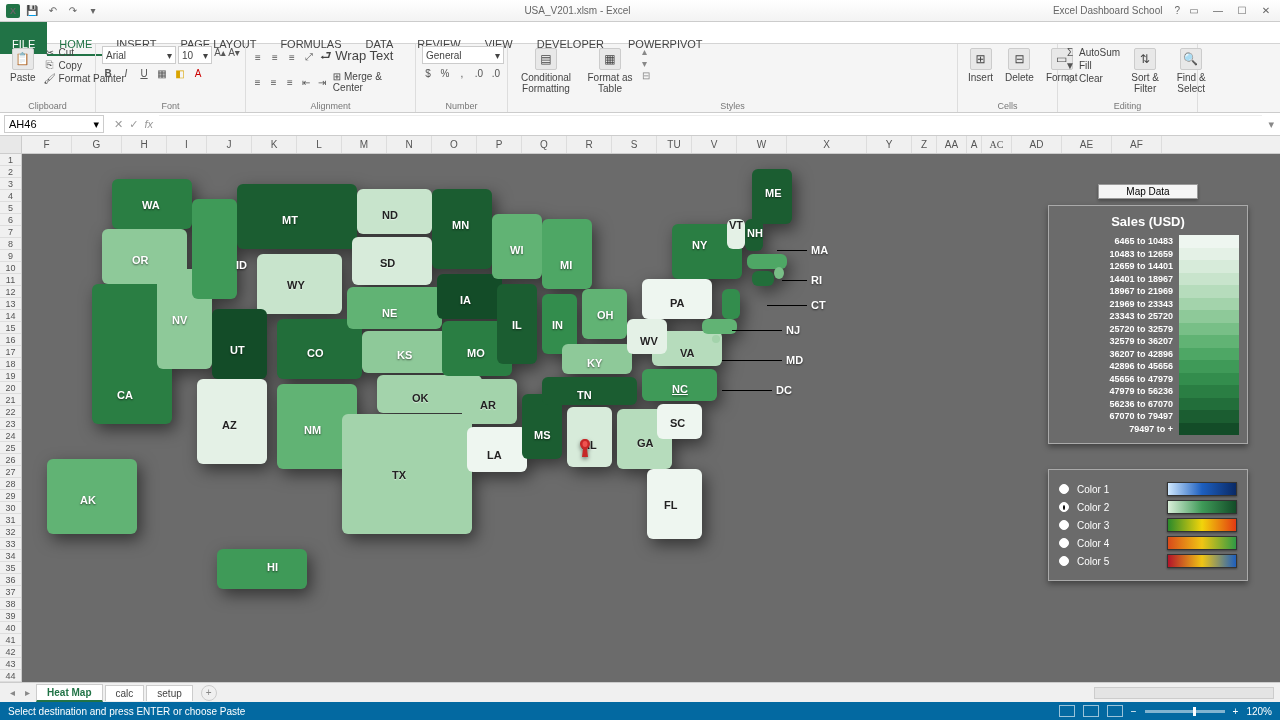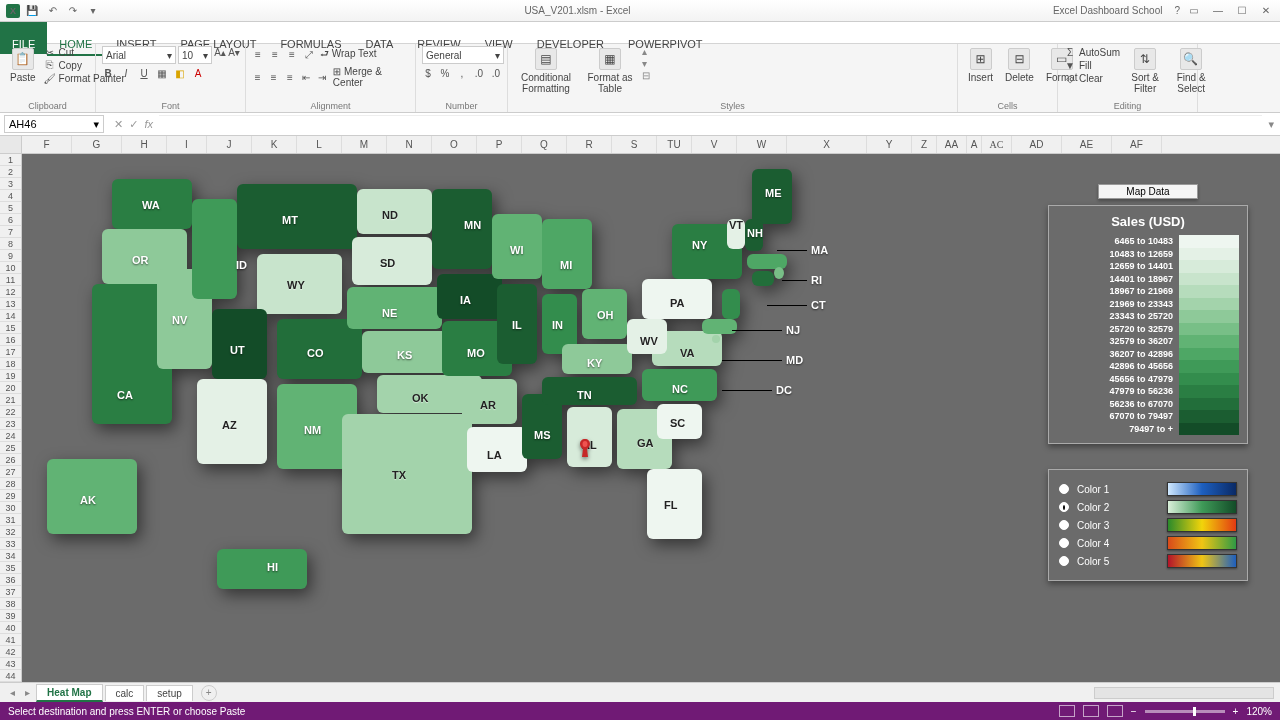--- a/index.html
+++ b/index.html
@@ -82,21 +82,21 @@
 
 .sheet-tabs { height:20px; background:#f0f0f0; border-top:1px solid #ccc; display:flex; align-items:center; font-size:10px; padding:0 6px; gap:2px;}
 .sheet-tabs .nav { color:#888; padding:0 4px;}
 .sheet-tab { padding:2px 10px; border:1px solid #ccc; border-bottom:none; background:#fff; color:#444;}
 .sheet-tab.active { background:#fff; font-weight:bold; border-bottom:2px solid #217346; color:#217346;}
 .sheet-tabs .add { width:16px; height:16px; border:1px solid #ccc; border-radius:50%; text-align:center; line-height:14px; margin-left:6px; color:#888;}
 .hscroll { flex:1; display:flex; justify-content:flex-end;}
 .hscroll .track { width:180px; height:12px; background:#e4e4e4; border:1px solid #ccc; position:relative;}
 
 
-.status-bar { height:18px; background:#701a75; color:#fff; font-size:10px; display:flex; align-items:center; padding:0 8px; justify-content:space-between;}
+.status-bar { height:18px; background:#0369a1; color:#fff; font-size:10px; display:flex; align-items:center; padding:0 8px; justify-content:space-between;}
 .status-bar .right { display:flex; align-items:center; gap:8px;}
 .view-btn { width:16px; height:12px; border:1px solid rgba(255,255,255,.6); display:inline-block;}
 .zoom-slider { width:80px; height:3px; background:rgba(255,255,255,.5); position:relative;}
 .zoom-slider .thumb { position:absolute; top:-3px; width:3px; height:9px; background:#fff; left:60%;}
 
 svg.usmap { position:absolute; left:0; top:0; filter: drop-shadow(4px 6px 8px rgba(0,0,0,.5));}
 </style>
 </head>
 <body>
 
@@ -189,21 +189,21 @@
     <div class="label">Font</div>
   </div>
 
   <div class="ribbon-group" style="width:170px">
     <div class="body" style="flex-direction:column;gap:3px">
       <div style="display:flex;gap:5px;align-items:center">
         <span class="mini-ic">≡</span>
         <span class="mini-ic">≡</span>
         <span class="mini-ic">≡</span>
         <span class="mini-ic">⤢</span>
-        <span style="font-size:10px">⮐ <span>Wrap Text</span></span>
+        <span style="font-size:13px">⮐ <span>Wrap Text</span></span>
       </div>
       <div style="display:flex;gap:5px;align-items:center">
         <span class="mini-ic">≡</span>
         <span class="mini-ic">≡</span>
         <span class="mini-ic">≡</span>
         <span class="mini-ic">⇤</span>
         <span class="mini-ic">⇥</span>
         <span style="font-size:10px">⊞ <span>Merge &amp; Center</span></span>
       </div>
     </div>
@@ -452,38 +452,38 @@
           <div class="state-label" style="left: 198px; top: 185px;">UT</div>
           <div class="state-label dark" style="left: 190px; top: 260px;">AZ</div>
           <div class="state-label" style="left: 275px; top: 188px;">CO</div>
           <div class="state-label" style="left: 272px; top: 265px;">NM</div>
           <div class="state-label dark" style="left: 350px; top: 50px;">ND</div>
           <div class="state-label dark" style="left: 348px; top: 98px;">SD</div>
           <div class="state-label" style="left: 350px; top: 148px;">NE</div>
           <div class="state-label" style="left: 365px; top: 190px;">KS</div>
           <div class="state-label dark" style="left: 380px; top: 233px;">OK</div>
           <div class="state-label dark" style="left: 360px; top: 310px;">TX</div>
-          <div class="state-label" style="left: 420px; top: 60px; margin-left: 12px;">MN</div>
+          <div class="state-label" style="left: 420px; top: 60px;">MN</div>
           <div class="state-label" style="left: 428px; top: 135px;">IA</div>
           <div class="state-label" style="left: 435px; top: 188px;">MO</div>
           <div class="state-label dark" style="left: 448px; top: 240px;">AR</div>
           <div class="state-label dark" style="left: 455px; top: 290px;">LA</div>
           <div class="state-label" style="left: 478px; top: 85px;">WI</div>
           <div class="state-label" style="left: 480px; top: 160px;">IL</div>
           <div class="state-label" style="left: 502px; top: 270px;">MS</div>
           <div class="state-label" style="left: 528px; top: 100px;">MI</div>
           <div class="state-label" style="left: 520px; top: 160px;">IN</div>
           <div class="state-label" style="left: 565px; top: 150px;">OH</div>
           <div class="state-label" style="left: 555px; top: 198px;">KY</div>
           <div class="state-label" style="left: 545px; top: 230px;">TN</div>
           <div class="state-label dark" style="left: 550px; top: 280px;">AL</div>
           <div class="state-label dark" style="left: 605px; top: 278px;">GA</div>
           <div class="state-label dark" style="left: 632px; top: 340px;">FL</div>
           <div class="state-label dark" style="left: 638px; top: 258px;">SC</div>
-          <div class="state-label" style="left: 640px; top: 224px;">NC</div>
+          <div class="state-label" style="left: 640px; top: 224px; text-decoration: underline;">NC</div>
           <div class="state-label dark" style="left: 648px; top: 188px;">VA</div>
           <div class="state-label dark" style="left: 608px; top: 176px;">WV</div>
           <div class="state-label dark" style="left: 638px; top: 138px;">PA</div>
           <div class="state-label" style="left: 660px; top: 80px;">NY</div>
           <div class="state-label" style="left: 733px; top: 28px;">ME</div>
           <div class="state-label dark" style="left: 697px; top: 60px;">VT</div>
           <div class="state-label" style="left: 715px; top: 68px;">NH</div>
           <div class="state-label" style="left: 48px; top: 335px;">AK</div>
           <div class="state-label" style="left: 235px; top: 402px;">HI</div>
         </div>

